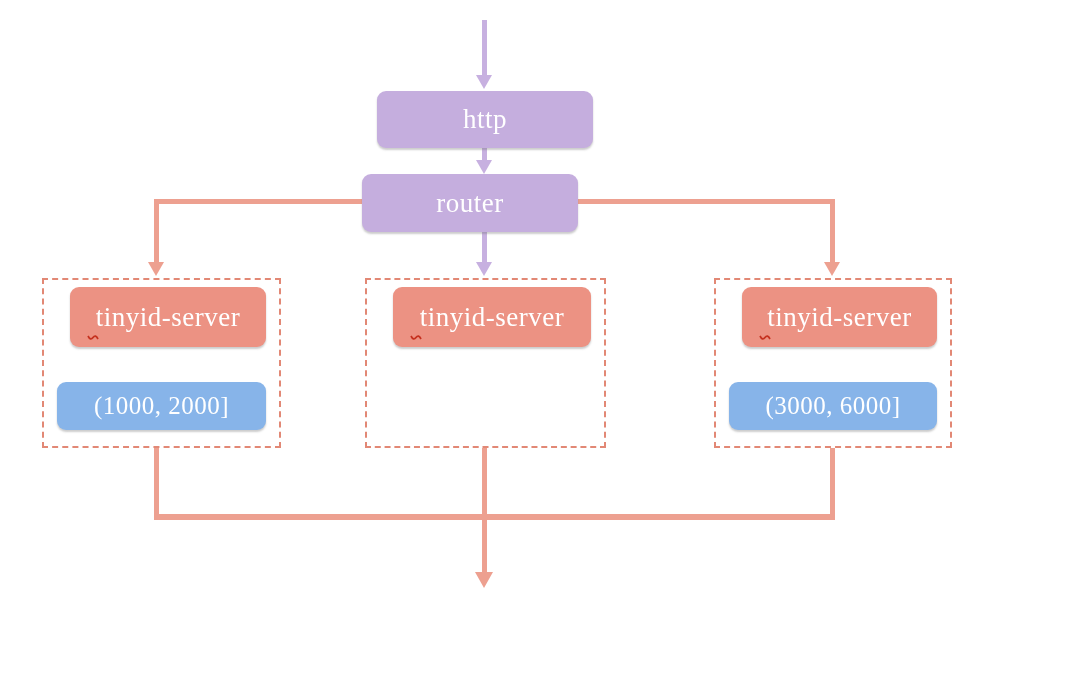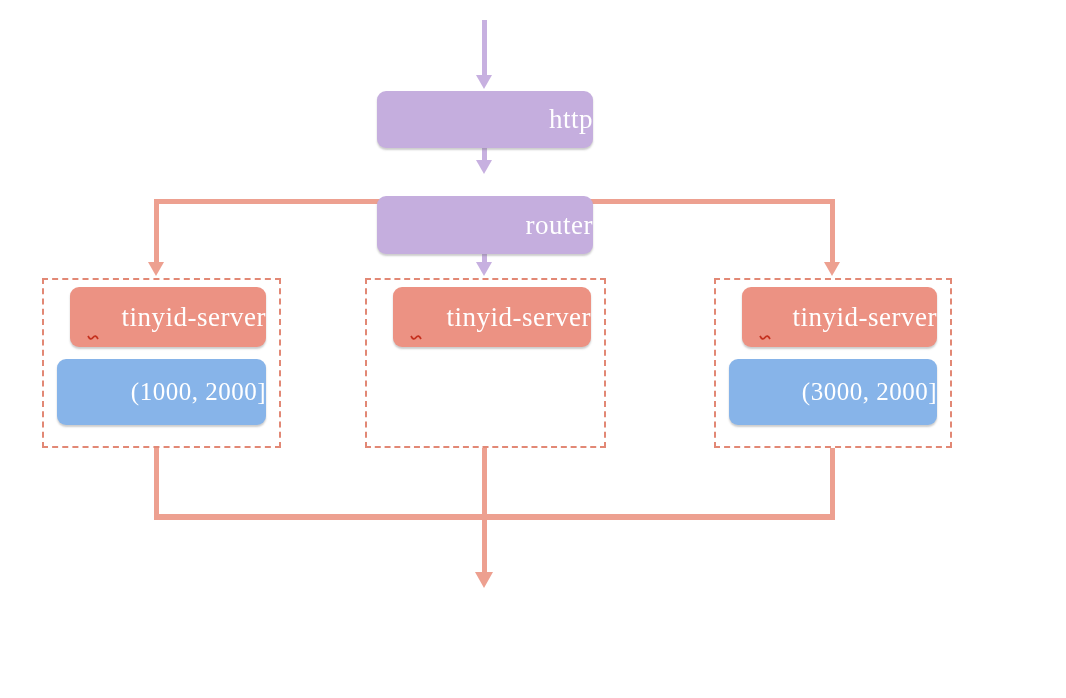--- a/index.html
+++ b/index.html
@@ -15,56 +15,56 @@
   .line.salmon { background: #eda090; }
   .line.purple { background: #c7b0e0; }
   .ah { position: absolute; width: 0; height: 0; z-index: 1;
         border-left: 8px solid transparent; border-right: 8px solid transparent; }
   .ah.purple { border-top: 14px solid #c7b0e0; }
   .ah.salmon { border-top: 14px solid #eda090; }
   .ah.big    { border-left: 9px solid transparent; border-right: 9px solid transparent;
                border-top: 16px solid #eda090; }
   .node {
     position: absolute; z-index: 3;
-    display: flex; align-items: center; justify-content: flex-end;
+    display: flex; align-items: center; justify-content: center;
     border-radius: 9px; color: #ffffff;
     box-shadow: 0 2px 2px rgba(110,110,110,0.35);
     letter-spacing: 0.5px;
   }
   .node.purple { background: #c5aede; font-size: 27px; }
   .node.salmon { background: #ec9283; font-size: 27px; margin-left: 13px; }
   .node.blue   { background: #87b4e9; font-size: 25px; }
   .group {
     position: absolute; z-index: 2; top: 278px; height: 166px;
     border: 2px dashed #e28875; background: transparent;
   }
   .group .node { position: absolute; left: 13px; right: 13px; width: auto; }
   .group .server { top: 7px;  height: 60px; }
-  .group .range  { top: 79px; height: 66px; }
+  .group .range  { top: 102px; height: 48px; }
   .squiggle { position: absolute; left: 17px; bottom: 6px; }
   #db-wrap { position: absolute; left: 389px; top: 589px; z-index: 2; }
 </style>
 </head>
 <body>
 
 <div id="canvas">
 
   <div class="line purple" style="left:482px; top:20px; width:5px; height:57px;"></div>
   <div class="ah purple" style="left:476px; top:75px;"></div>
 
   <div class="node purple" style="left:377px; top:91px; width:216px; height:57px;">
     <span>http</span>
   </div>
 
   <div class="line purple" style="left:482px; top:148px; width:5px; height:14px;"></div>
   <div class="ah purple" style="left:476px; top:160px;"></div>
 
   <div class="line salmon" style="left:154px; top:199px; width:681px; height:5px;"></div>
 
-  <div class="node purple" style="left:377px; top:174px; width:216px; height:58px;margin-top:22px;">
+  <div class="node purple" style="left:362px; top:174px; width:216px; height:58px;">
     <span>router</span>
   </div>
 
   <div class="line salmon" style="left:154px; top:201px; width:5px; height:62px;"></div>
   <div class="ah salmon" style="left:148px; top:262px;"></div>
 
   <div class="line purple" style="left:482px; top:232px; width:5px; height:32px;"></div>
   <div class="ah purple" style="left:476px; top:262px;"></div>
 
   <div class="line salmon" style="left:830px; top:201px; width:5px; height:62px;"></div>
@@ -92,21 +92,21 @@
   </div>
 
   <div class="group" style="left:714px; width:234px;">
     <div class="node salmon server">
       <span>tinyid-server</span>
       <svg class="squiggle" width="13" height="7" viewBox="0 0 13 7">
         <path d="M1,2 q2.5,5 5,1.5 q2.5,-3.5 5,1.5" stroke="#c5311f" stroke-width="1.7" fill="none"></path>
       </svg>
     </div>
     <div class="node blue range">
-      <span>(3000, 2000]</span>
+      <span>(3000, 6000]</span>
     </div>
   </div>
 
   <div class="line salmon" style="left:154px; top:448px; width:5px; height:72px;"></div>
   <div class="line salmon" style="left:830px; top:448px; width:5px; height:72px;"></div>
   <div class="line salmon" style="left:154px; top:514px; width:681px; height:6px;"></div>
   <div class="line salmon" style="left:482px; top:448px; width:5px; height:126px;"></div>
   <div class="ah big" style="left:475px; top:572px;"></div>
 
 

